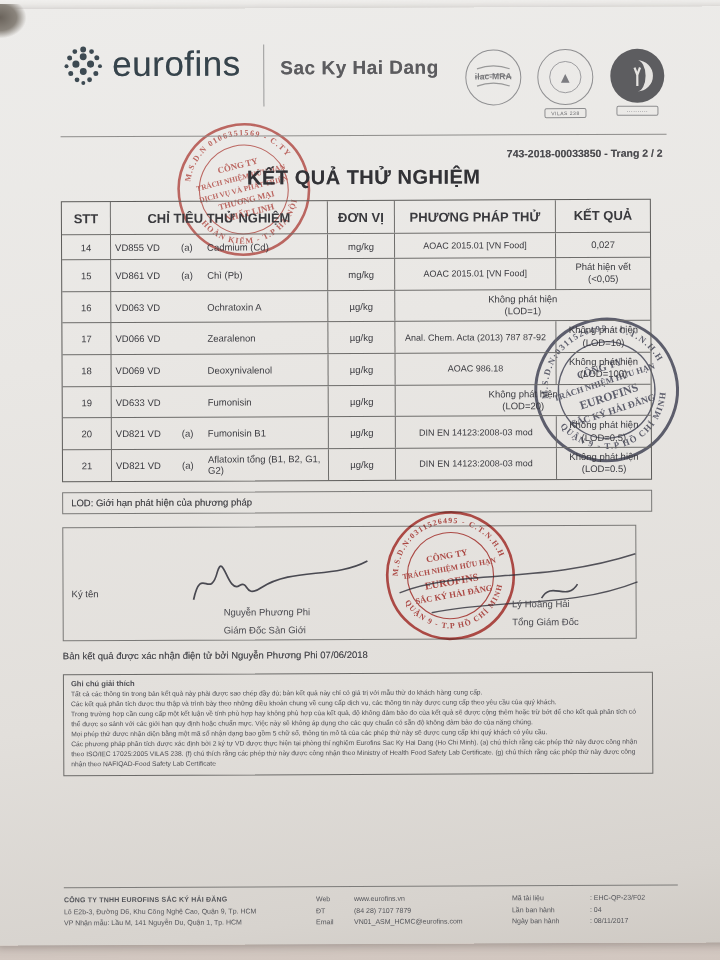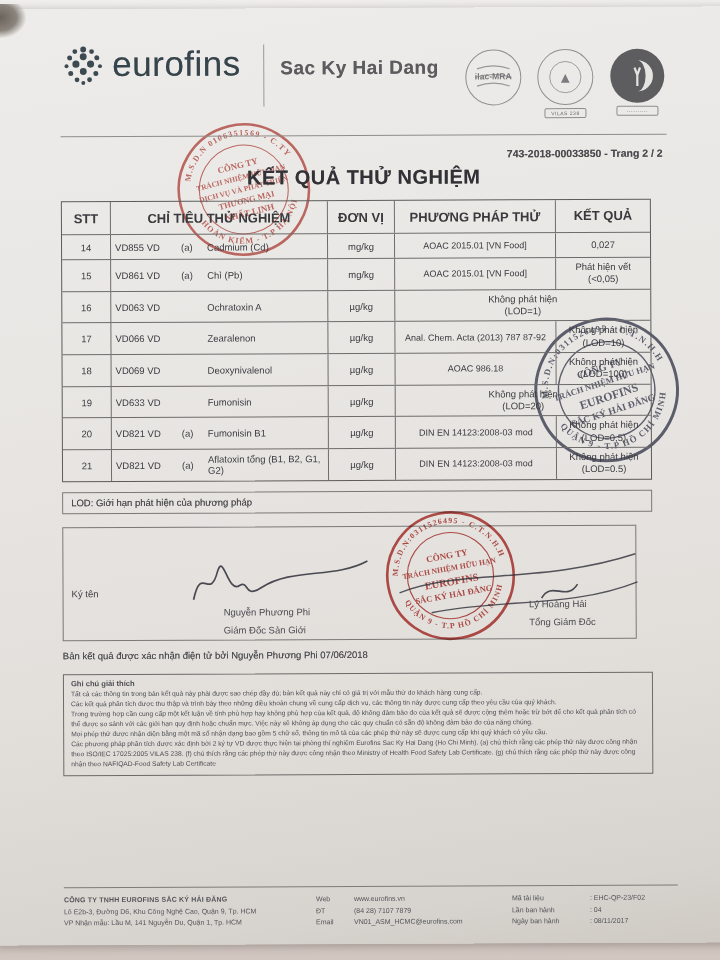--- a/index.html
+++ b/index.html
@@ -55,21 +55,21 @@
   .nm{flex:1;}
   .method-txt{font-size:9px;}
 
   
   .lodbox{border:1.2px solid #7a7977;margin-top:10px;padding:4px 8px 5px;font-size:9.5px;color:#444448;width:572px;}
   .sigbox{border:1.2px solid #7a7977;margin-top:13px;width:572px;height:112px;position:relative;}
   .sig-label{position:absolute;left:8px;top:20px;font-size:9.5px;color:#3f3f44;margin-top:40px;}
   .sig-left-svg{position:absolute;left:120px;top:22px;}
   .sig-right-svg{position:absolute;right:-6px;top:14px;}
   .sig-name-left{position:absolute;left:160px;bottom:0;font-size:9.5px;color:#4a4a50;line-height:1.9;}
-  .sig-name-right{position:absolute;right:40px;bottom:7px;font-size:9.5px;color:#4a4a50;line-height:1.9;}
+  .sig-name-right{position:absolute;right:57px;bottom:7px;font-size:9.5px;color:#4a4a50;line-height:1.9;}
   .confirm-line{margin-top:9px;font-size:9.5px;color:#46464b;}
 
   
   .notes{border:1.4px solid #6b6a68;margin-top:13px;width:574px;padding:4px 7px 6px;color:#4e4e54;}
   .notes-title{font-weight:bold;font-size:7.6px;margin-bottom:1px;}
   .note-line{font-size:6.7px;line-height:1.5;}
 
   
   .footer{position:absolute;left:68px;right:54px;bottom:16px;}
   .footer-rule{border:0;border-top:1.8px solid #7d7c7a;margin:0 0 6px 0;}

